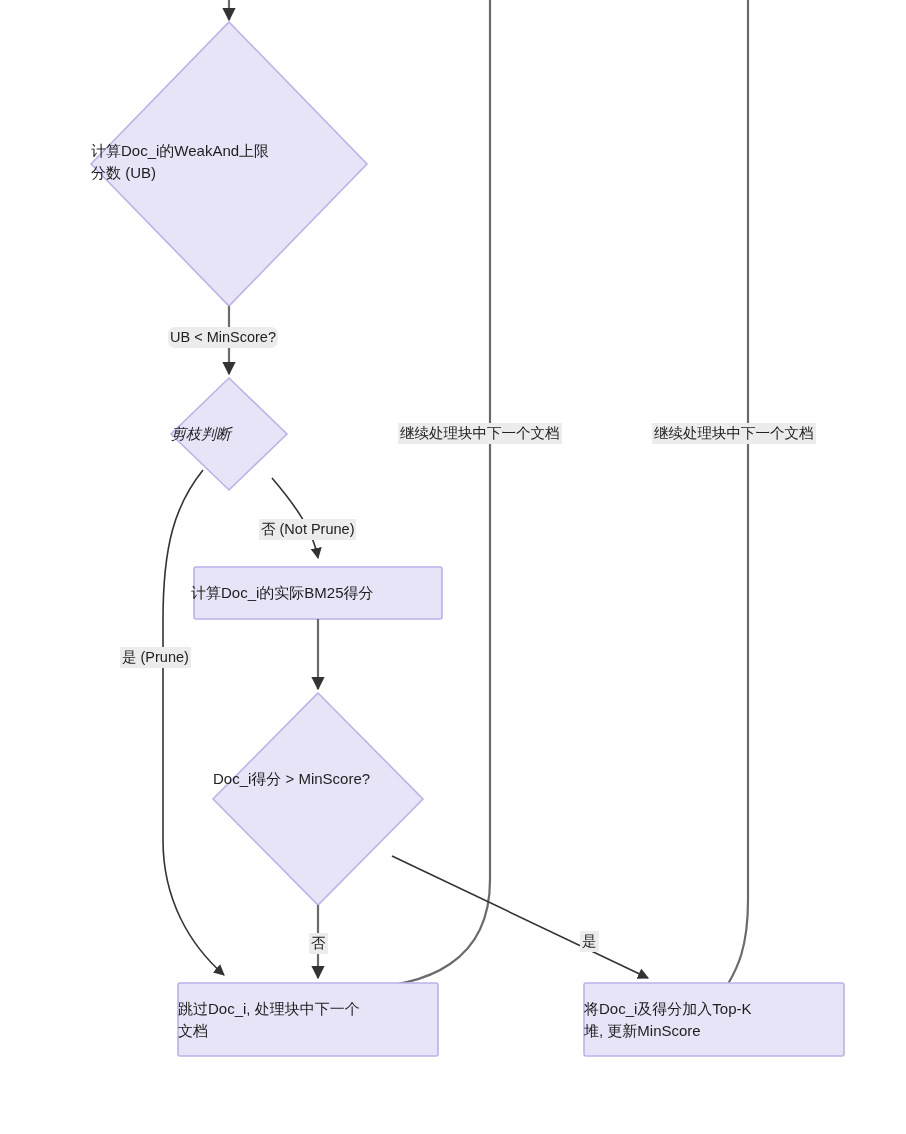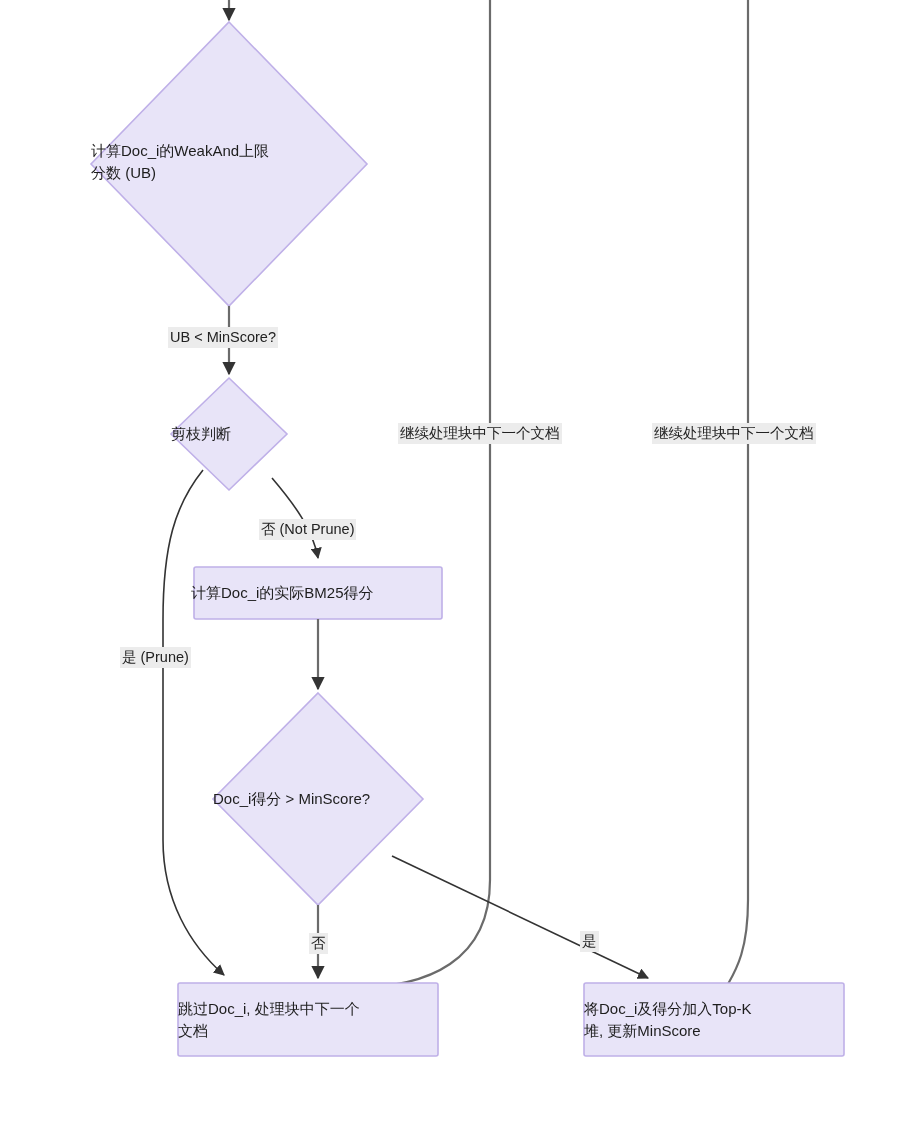--- a/index.html
+++ b/index.html
@@ -100,33 +100,33 @@
     <path class="edge-path" d="M 392 856 L 648 978" marker-end="url(#arrow-dark)"></path>
 
     <rect class="node-shape" x="178" y="983" width="260" height="73" rx="2"></rect>
 
     <rect class="node-shape" x="584" y="983" width="260" height="73" rx="2"></rect>
   </svg>
 
   <div class="node-label" style="left:91px; top:140px; width:276px;">计算Doc_i的WeakAnd上限
 分数 (UB)</div>
 
-  <div class="node-label" style="left:171px; top:423px; width:116px;">剪枝判断</div>
+  <div class="node-label" style="left:171px; top:423px; width:116px;font-style:italic;">剪枝判断</div>
 
   <div class="node-label" style="left:182px; top:582px; width:288px;padding-left:9px;">计算Doc_i的实际BM25得分</div>
 
-  <div class="node-label" style="left:213px; top:788px; width:210px;">Doc_i得分 &gt; MinScore?</div>
+  <div class="node-label" style="left:213px; top:768px; width:210px;">Doc_i得分 &gt; MinScore?</div>
 
   <div class="node-label" style="left:584px; top:998px; width:260px;">将Doc_i及得分加入Top-K
 堆, 更新MinScore</div>
 
   <div class="node-label" style="left:178px; top:998px; width:260px;">跳过Doc_i, 处理块中下一个
 文档</div>
 
-  <div class="edge-label" style="left:168px; top:327px;">UB &lt; MinScore?</div>
+  <div class="edge-label" style="left:168px; top:327px;border-radius:7px;">UB &lt; MinScore?</div>
 
   <div class="edge-label" style="left:398px; top:423px;">继续处理块中下一个文档</div>
 
   <div class="edge-label" style="left:652px; top:423px;">继续处理块中下一个文档</div>
 
   <div class="edge-label" style="left:259px; top:519px;">否 (Not Prune)</div>
 
   <div class="edge-label" style="left:120px; top:647px;">是 (Prune)</div>
 
   <div class="edge-label" style="left:309px; top:933px;">否</div>

